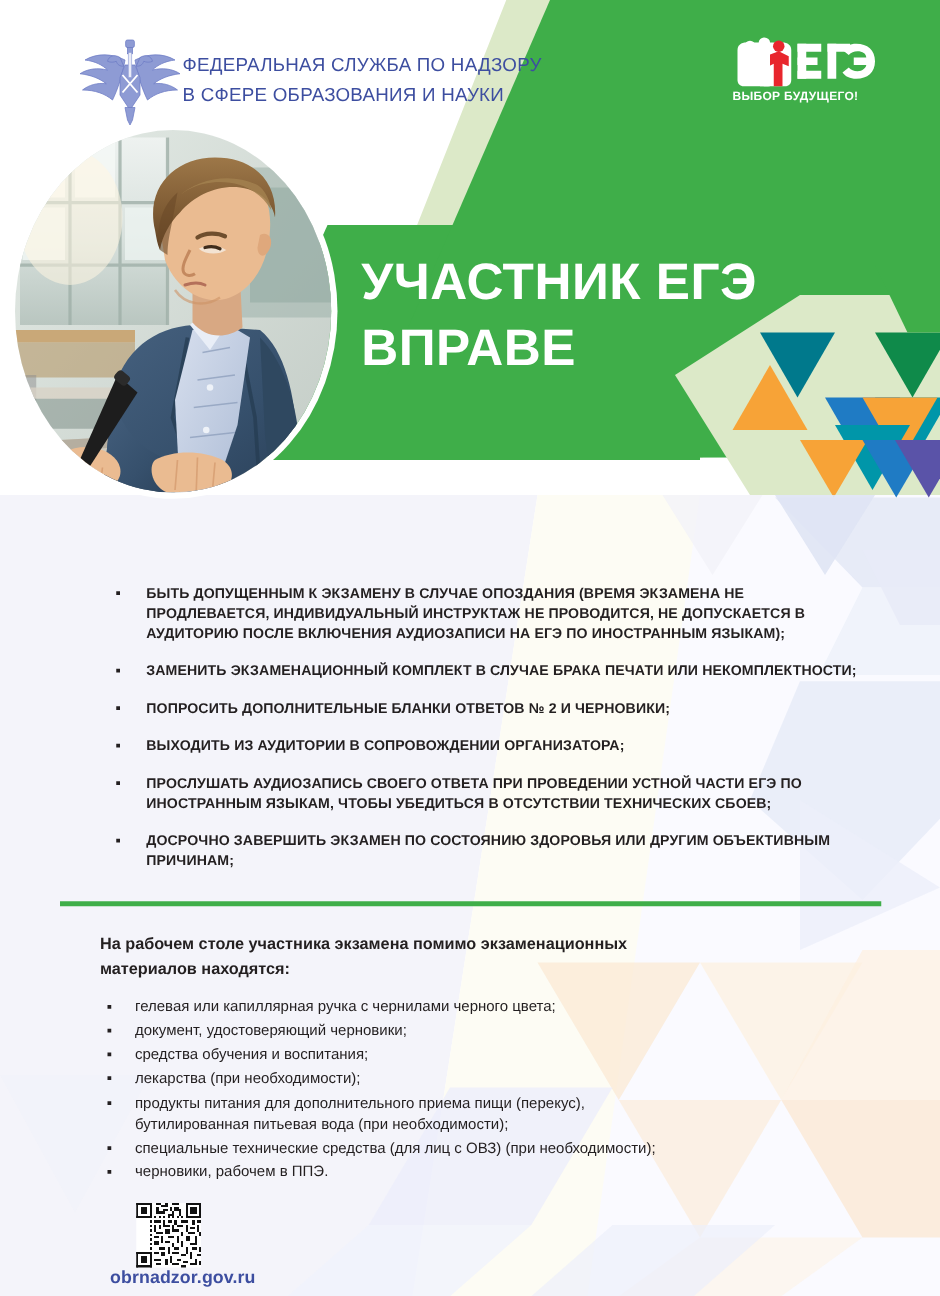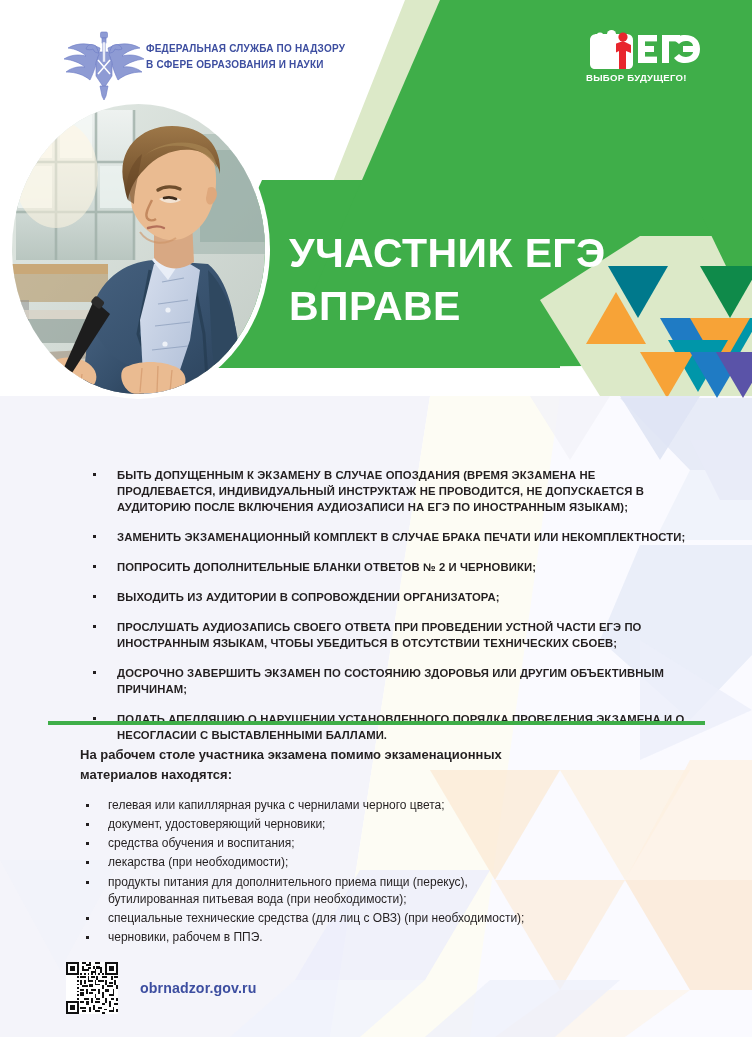--- a/index.html
+++ b/index.html
@@ -38,22 +38,22 @@
     top: 28px;
     width: 96px;
     height: 72px;
   }
   .emblem svg { display: block; }
   .agency-name {
     position: absolute;
     left: 146px;
     top: 41px;
     color: #3d4ea0;
-    font-size: 10px;
-    font-weight: 700;
+    font-size: 15px;
+    font-weight: 400;
     letter-spacing: .2px;
     line-height: 1.62;
     white-space: pre-line;
   }
 
   
   .ege-logo {
     position: absolute;
     left: 586px;
     top: 28px;
@@ -79,21 +79,20 @@
     position: absolute;
     left: 289px;
     top: 199px;
     z-index: 6;
     color: #ffffff;
     font-size: 41px;
     font-weight: 700;
     line-height: 1.3;
     letter-spacing: .4px;
     white-space: pre-line;
-    margin-top: 28px;
   }
 
   .photo-circle {
     position: absolute;
     left: 12px;
     top: 104px;
     width: 253px;
     height: 290px;
     border-radius: 50%;
     overflow: hidden;
@@ -183,20 +182,21 @@
   }
 
   
   .footer {
     position: absolute;
     left: 66px;
     top: 962px;
     z-index: 6;
     display: flex;
     align-items: center;
+    flex-direction: column;
   }
   .qr { width: 52px; height: 52px; }
   .qr svg { display: block; }
   .site-url {
     margin-left: 22px;
     color: #3d4ea0;
     font-size: 14.2px;
     font-weight: 700;
     letter-spacing: .1px;
   }
@@ -469,21 +469,20 @@
   </div>
 
   <div class="rights">
     <ul>
       <li>БЫТЬ ДОПУЩЕННЫМ К ЭКЗАМЕНУ В СЛУЧАЕ ОПОЗДАНИЯ (ВРЕМЯ ЭКЗАМЕНА НЕ ПРОДЛЕВАЕТСЯ, ИНДИВИДУАЛЬНЫЙ ИНСТРУКТАЖ НЕ ПРОВОДИТСЯ, НЕ ДОПУСКАЕТСЯ В АУДИТОРИЮ ПОСЛЕ ВКЛЮЧЕНИЯ АУДИОЗАПИСИ НА  ЕГЭ ПО ИНОСТРАННЫМ ЯЗЫКАМ);</li>
       <li>ЗАМЕНИТЬ ЭКЗАМЕНАЦИОННЫЙ КОМПЛЕКТ В СЛУЧАЕ БРАКА ПЕЧАТИ ИЛИ НЕКОМПЛЕКТНОСТИ;</li>
       <li>ПОПРОСИТЬ ДОПОЛНИТЕЛЬНЫЕ БЛАНКИ ОТВЕТОВ № 2 И ЧЕРНОВИКИ;</li>
       <li>ВЫХОДИТЬ ИЗ АУДИТОРИИ В СОПРОВОЖДЕНИИ ОРГАНИЗАТОРА;</li>
       <li>ПРОСЛУШАТЬ АУДИОЗАПИСЬ СВОЕГО ОТВЕТА ПРИ ПРОВЕДЕНИИ УСТНОЙ ЧАСТИ ЕГЭ ПО ИНОСТРАННЫМ ЯЗЫКАМ, ЧТОБЫ УБЕДИТЬСЯ В ОТСУТСТВИИ ТЕХНИЧЕСКИХ СБОЕВ;</li>
       <li>ДОСРОЧНО ЗАВЕРШИТЬ ЭКЗАМЕН ПО СОСТОЯНИЮ ЗДОРОВЬЯ ИЛИ ДРУГИМ ОБЪЕКТИВНЫМ ПРИЧИНАМ;</li>
-      <li>ПОДАТЬ АПЕЛЛЯЦИЮ О НАРУШЕНИИ УСТАНОВЛЕННОГО ПОРЯДКА ПРОВЕДЕНИЯ ЭКЗАМЕНА И О НЕСОГЛАСИИ С ВЫСТАВЛЕННЫМИ БАЛЛАМИ.</li>
     </ul>
   </div>
 
   <div class="divider"></div>
 
   <div class="desk">
     <div class="desk-heading">На рабочем столе участника экзамена помимо экзаменационных
 материалов находятся:</div>
     <ul>
       <li>гелевая или капиллярная ручка с чернилами черного цвета;</li>

